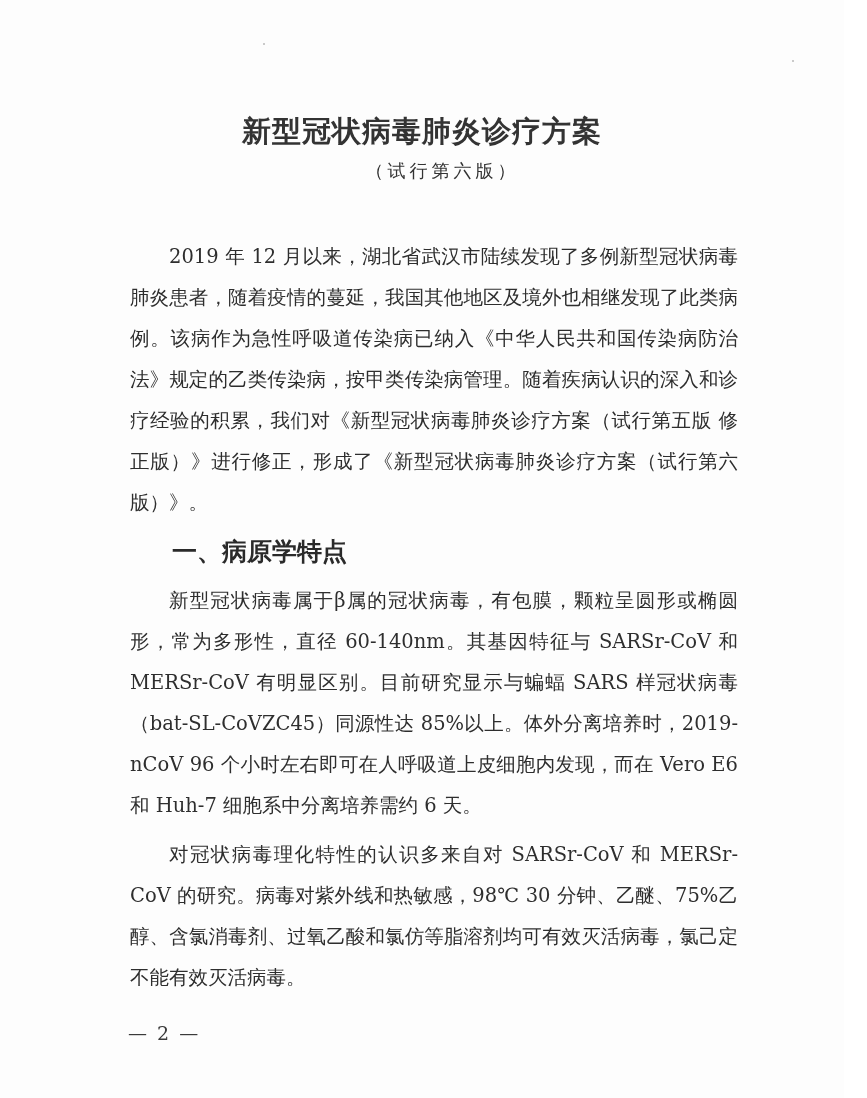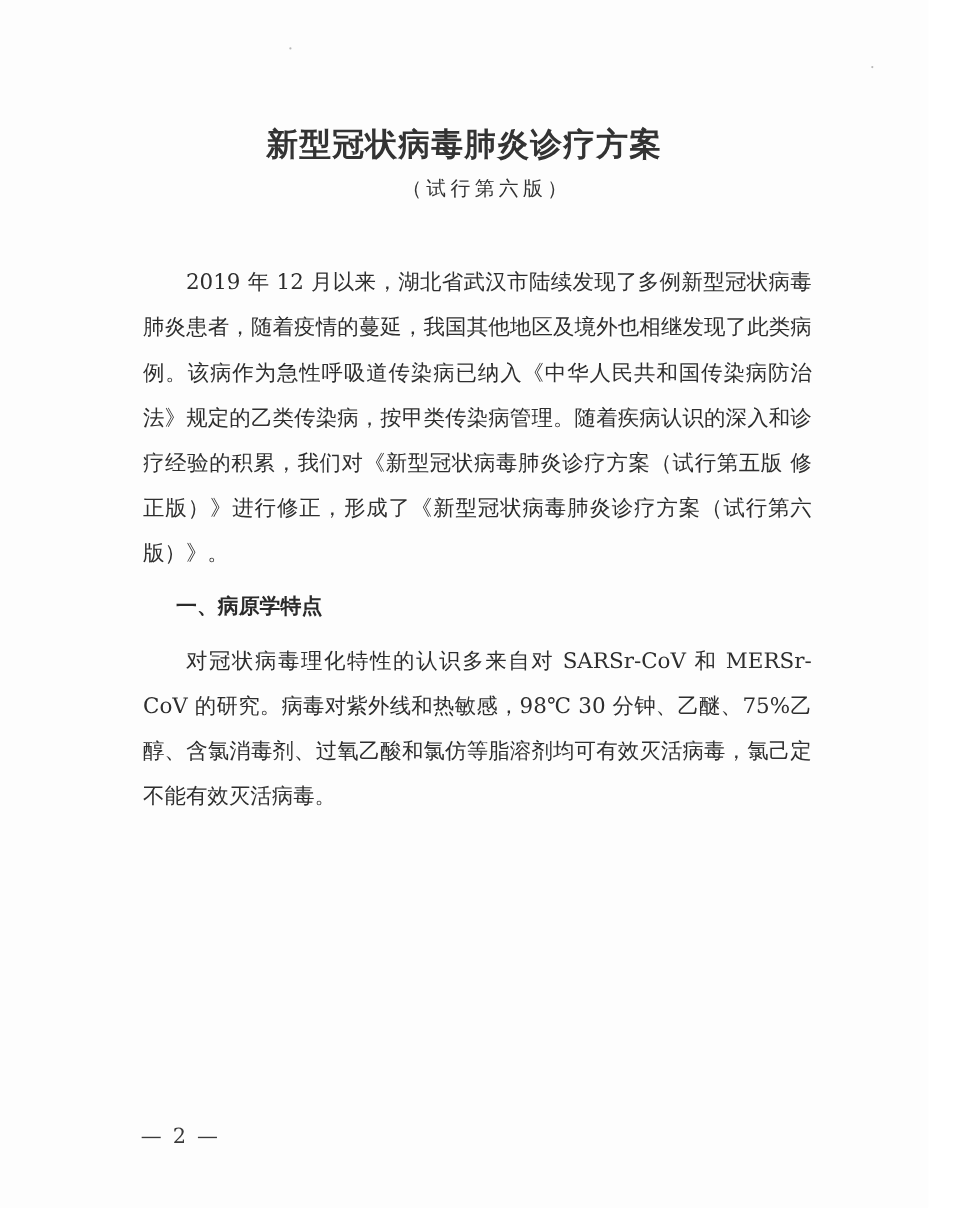--- a/index.html
+++ b/index.html
@@ -55,21 +55,21 @@
     margin: 8px;
     text-indent: 2em;
     text-align: justify;
     text-align-last: left;
   }
   .heading {
     margin: 0;
     text-indent: 2em;
     font-family: "DejaVu Sans", "Liberation Sans", sans-serif;
     font-weight: bold;
-    font-size: 19px;
+    font-size: 25px;
     line-height: 41px;
     color: #2a2a2a;
   }
   .page-number {
     position: absolute;
     left: 128px;
     top: 1022px;
     font-size: 19px;
     color: #3a3a3a;
     letter-spacing: 2px;
@@ -88,17 +88,18 @@
 
   <span class="scan-speck" style="left:792px; top:60px;"></span>
   <span class="scan-speck" style="left:263px; top:43px;"></span>
 
   <div class="title">新型冠状病毒肺炎诊疗方案</div>
   <div class="subtitle">（试行第六版）</div>
 
   <div class="body-text">
     <p class="para">2019 年 12 月以来，湖北省武汉市陆续发现了多例新型冠状病毒肺炎患者，随着疫情的蔓延，我国其他地区及境外也相继发现了此类病例。该病作为急性呼吸道传染病已纳入《中华人民共和国传染病防治法》规定的乙类传染病，按甲类传染病管理。随着疾病认识的深入和诊疗经验的积累，我们对《新型冠状病毒肺炎诊疗方案（试行第五版 修正版）》进行修正，形成了《新型冠状病毒肺炎诊疗方案（试行第六版）》。</p>
     <p class="heading">一、病原学特点</p>
+    <p class="para">新型冠状病毒属于β属的冠状病毒，有包膜，颗粒呈圆形或椭圆形，常为多形性，直径 60-140nm。其基因特征与 SARSr-CoV 和 MERSr-CoV 有明显区别。目前研究显示与蝙蝠 SARS 样冠状病毒（bat-SL-CoVZC45）同源性达 85%以上。体外分离培养时，2019-nCoV 96 个小时左右即可在人呼吸道上皮细胞内发现，而在 Vero E6 和 Huh-7 细胞系中分离培养需约 6 天。</p>
     <p class="para">对冠状病毒理化特性的认识多来自对 SARSr-CoV 和 MERSr-CoV 的研究。病毒对紫外线和热敏感，98℃ 30 分钟、乙醚、75%乙醇、含氯消毒剂、过氧乙酸和氯仿等脂溶剂均可有效灭活病毒，氯己定不能有效灭活病毒。</p>
   </div>
 
   <div class="page-number">— 2 —</div>
 </div>
 
 </body></html>

